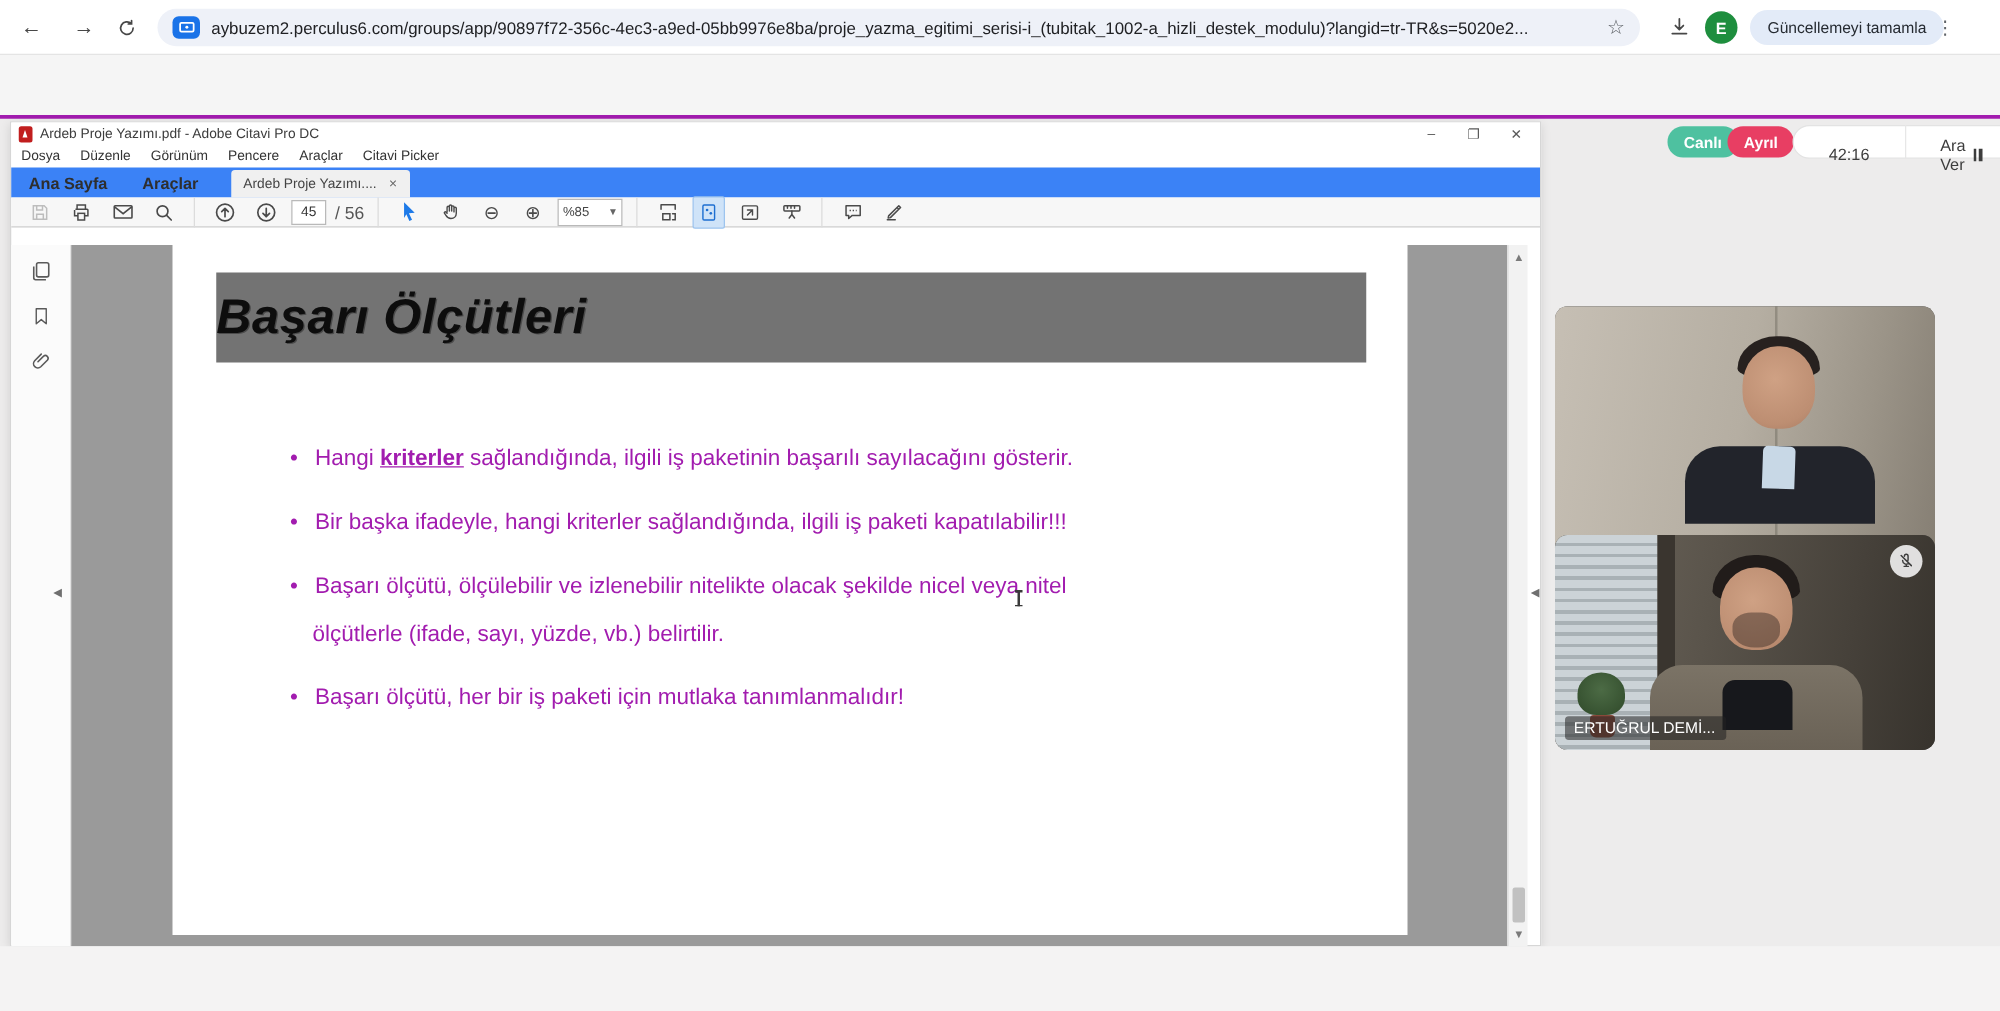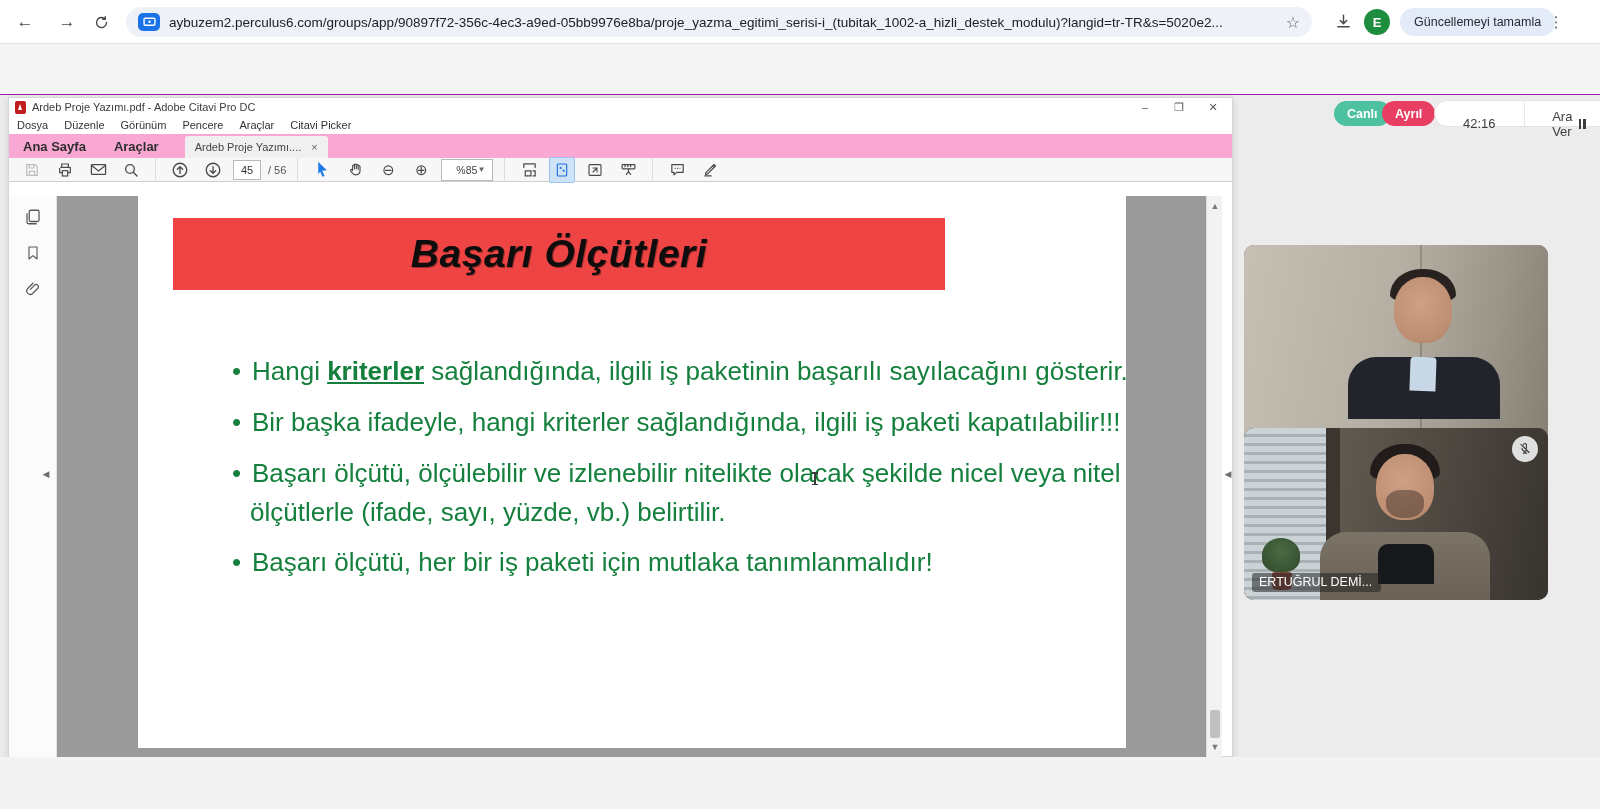--- a/index.html
+++ b/index.html
@@ -13,65 +13,65 @@
   #addr-bar { left:126px; top:7px; width:1186px; height:30px; background:#eef1f8; border-radius:15px; display:flex; align-items:center; padding:0 12px; }
   #share-chip { width:22px; height:18px; border-radius:5px; background:#1a73e8; display:flex; align-items:center; justify-content:center; margin-right:9px; flex:0 0 auto; }
   #url-text { font-size:13.5px; color:#202124; white-space:nowrap; overflow:hidden; }
   #star-btn { margin-left:auto; color:#5f6368; font-size:16px; }
   .chrome-right { top:8px; display:flex; align-items:center; justify-content:center; }
   #avatar-e { left:1364px; top:9px; width:26px; height:26px; border-radius:50%; background:#1e8e3e; color:#fff; font-size:13px; font-weight:700; display:flex; align-items:center; justify-content:center; }
   #update-pill { left:1400px; top:8px; height:28px; padding:0 14px; border-radius:14px; background:#e3ebf8; color:#252a31; font-size:12.5px; display:flex; align-items:center; }
   #kebab-btn { left:1545px; top:10px; width:22px; height:24px; color:#5f6368; font-size:15px; display:flex; align-items:center; justify-content:center; }
 
   
-  #session-header { left:0; top:44px; width:1600px; height:51px; background:#f5f5f5; border-bottom:1px solid #a21caf;text-decoration:underline; }
+  #session-header { left:0; top:44px; width:1600px; height:51px; background:#f5f5f5; border-bottom:3px solid #a21caf;text-decoration:underline; }
   #logo { left:12px; top:53px; width:30px; height:30px; }
   #session-title { left:52px; top:44px; height:51px; display:flex; align-items:center; font-size:13.5px; color:#1c1c1c; }
   .pill { height:25px; border-radius:13px; display:flex; align-items:center; justify-content:center; font-size:12.5px; font-weight:700; color:#fff; padding:0 13px; }
   #live-badge { left:1334px; top:57px; background:#4ec1a0; }
   #leave-btn { left:1382px; top:57px; background:#e83e63; }
   #timer-pill { left:1434px; top:56px; height:27px; background:#fff; border:1px solid #e3e3e3; border-radius:14px; display:flex; align-items:center; font-size:13px; color:#3d3d3d; }
   #timer-pill .seg { padding:0 28px; display:flex; align-items:center; gap:6px;margin-top:20px; }
   #timer-pill .div { width:1px; height:27px; background:#e7e7e7; }
   .pause-bars { display:inline-flex; gap:2px; }
   .pause-bars i { width:2.6px; height:10px; background:#3d3d3d; display:block; }
 
   
   #acrobat { left:8px; top:97px; width:1225px; height:660px; background:#fff; border:1px solid #d6d6d6; box-shadow:0 2px 8px rgba(0,0,0,.12); }
   #ac-titlebar { left:0; top:0; width:100%; height:18px; background:#fff; display:flex; align-items:center; padding-left:6px; position:absolute; }
   #pdf-icon { width:11px; height:13px; background:#c11e1e; border-radius:2px; margin-right:6px; position:relative; }
   #pdf-icon:after { content:""; position:absolute; left:3px; top:3px; border-left:2.5px solid transparent; border-right:2.5px solid transparent; border-bottom:6px solid #fff; }
   #ac-title { font-size:11px; color:#3c3c3c; }
   .winctl { position:absolute; top:0; width:34px; height:18px; display:flex; align-items:center; justify-content:center; color:#5a5a5a; font-size:11px; }
   #ac-menubar { left:0; top:18px; width:100%; height:18px; background:#fff; display:flex; align-items:center; gap:16px; padding-left:8px; position:absolute; font-size:11px; color:#333; }
-  #ac-tabbar { left:0; top:36px; width:100%; height:24px; background:#f9a8d4; display:flex; align-items:flex-end; position:absolute; }
+  #ac-tabbar { left:0; top:36px; width:100%; height:24px; background:#3b82f6; display:flex; align-items:flex-end; position:absolute; }
   .ac-tab-main { height:24px; display:flex; align-items:center; padding:0 14px; font-size:13px; font-weight:700; color:#2e2e2e; }
   #ac-doc-tab { height:22px; background:#f0f0f0; border-radius:3px 3px 0 0; display:flex; align-items:center; padding:0 10px; font-size:11px; color:#444; margin-left:12px; gap:10px; }
   #ac-toolbar { left:0; top:60px; width:100%; height:24px; background:#f7f7f7; border-bottom:1px solid #cfcfcf; display:flex; align-items:center; padding-left:10px; gap:7px; position:absolute; }
   .tbtn { width:26px; height:26px; display:flex; align-items:center; justify-content:center; color:#4a4a4a; font-size:15px; }
   .tsep { width:1px; height:24px; background:#dcdcdc; margin:0 4px; }
   #page-num-input { width:28px; height:20px; border:1px solid #b9b9b9; background:#fff; text-align:center; font-size:11px; color:#333; font-family:"Liberation Sans",sans-serif; }
-  .tlabel { font-size:11px; color:#555; }
-  #zoom-box { width:52px; height:22px; border:1px solid #b9b9b9; background:#fff; display:flex; align-items:center; justify-content:space-between; padding:0 14px; font-size:10.5px; color:#444; }
+  .tlabel { font-size:14px; color:#555; }
+  #zoom-box { width:52px; height:22px; border:1px solid #b9b9b9; background:#fff; display:flex; align-items:center; justify-content:space-between; padding:0 3px; font-size:10.5px; color:#444; }
   #zoom-box .caret { font-size:8px; color:#666; }
   .tbtn.blue-bg { background:#cfe3f8; border:1px solid #9dc4ee; border-radius:2px; }
 
   
   #ac-sidebar { left:0; top:98px; width:48px; height:561px; background:#fbfbfb; border-right:1px solid #e3e3e3; position:absolute; display:flex; flex-direction:column; align-items:center; padding-top:8px; gap:10px; }
   .side-ic { width:26px; height:26px; display:flex; align-items:center; justify-content:center; color:#5a5a5a; }
   #ac-docarea { left:48px; top:98px; width:1149px; height:561px; background:#9a9a9a; position:absolute; overflow:hidden; }
   #ac-vscroll { left:1197px; top:98px; width:16px; height:561px; background:#f2f2f2; border-left:1px solid #e0e0e0; position:absolute; }
   .scroll-arrow { position:absolute; left:0; width:16px; height:16px; display:flex; align-items:center; justify-content:center; color:#7a7a7a; font-size:9px; }
   #vthumb { position:absolute; left:3px; top:514px; width:10px; height:28px; background:#c1c1c1; border-radius:2px; }
 
   
   #slide-page { left:81px; top:0px; width:988px; height:552px; background:#fff; position:absolute; }
-  #slide-banner { position:absolute; left:35px; top:22px; width:772px; height:72px; background:#ef4444; display:flex; align-items:center; justify-content:center; }
+  #slide-banner { position:absolute; left:35px; top:22px; width:920px; height:72px; background:#737373; display:flex; align-items:center; justify-content:flex-start; }
   #slide-title { font-size:39px; font-weight:800; font-style:italic; color:#0d0d0d; letter-spacing:.5px; text-shadow:1px 1px 0 rgba(0,0,0,.35); }
-  .bullet-line { position:absolute; font-size:26px; color:#15803d; white-space:nowrap; }
+  .bullet-line { position:absolute; font-size:18px; color:#a21caf; white-space:nowrap; }
   .bullet-line .dot { display:inline-block; width:20px; }
   .underline { text-decoration:underline; font-weight:700; }
   #mouse-cursor { position:absolute; left:676px; top:276px; width:2px; height:13px; background:#3a3a3a; }
   #mouse-cursor:before, #mouse-cursor:after { content:""; position:absolute; left:-2px; width:6px; height:1.5px; background:#3a3a3a; }
   #mouse-cursor:after { bottom:0; }
 
   
   .collapse-handle { width:12px; height:22px; color:#6f6f6f; font-size:9px; display:flex; align-items:center; justify-content:center; }
 
   

